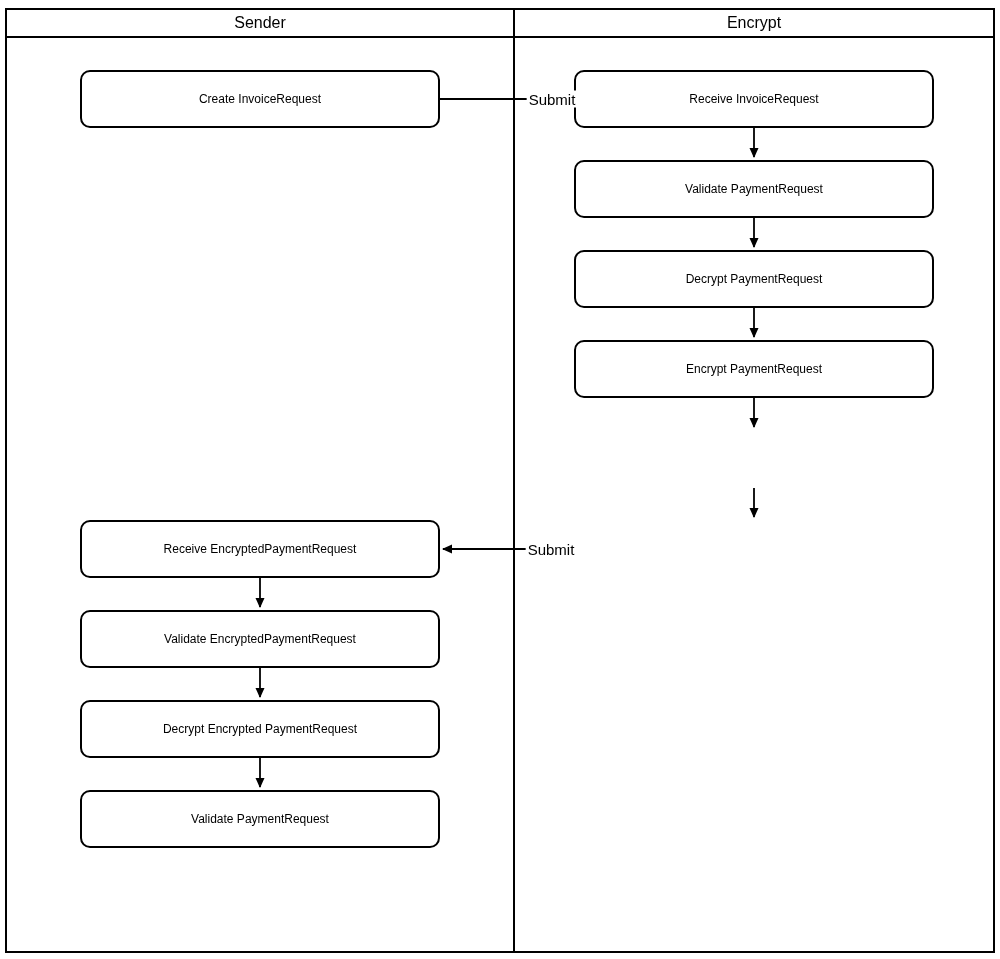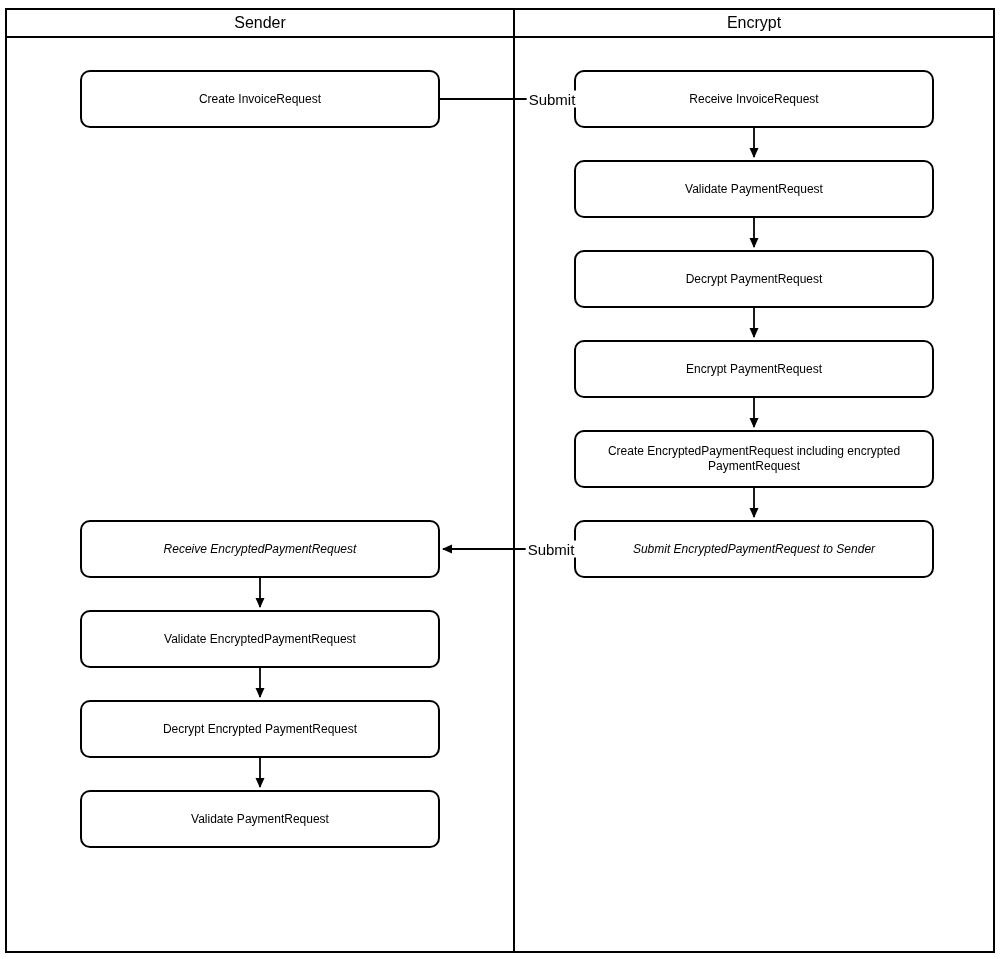--- a/index.html
+++ b/index.html
@@ -59,21 +59,21 @@
     z-index: 2;
   }
   .col-sender { left: 80px; }
   .col-receiver { left: 574px; }
 
   .r0 { top: 70px; }
   .r1 { top: 160px; }
   .r2 { top: 250px; }
   .r3 { top: 340px; text-align: center; }
   .r4 { top: 430px; }
-  .r5 { top: 520px; font-style: italic; }
+  .r5 { top: 520px; }
   .r6 { top: 610px; }
   .r7 { top: 700px; }
   .r8 { top: 790px; }
 
   
   svg.arrows {
     position: absolute;
     left: 0; top: 0;
     width: 1000px; height: 959px;
     pointer-events: none;
@@ -127,26 +127,20 @@
   </div>
   <div class="flow-box col-receiver r1">
     <span>Validate PaymentRequest</span>
   </div>
   <div class="flow-box col-receiver r2">
     <span>Decrypt PaymentRequest</span>
   </div>
   <div class="flow-box col-receiver r3">
     <span>Encrypt PaymentRequest</span>
   </div>
-  <div class="flow-box col-receiver r4">
-    <span>Create EncryptedPaymentRequest including encrypted PaymentRequest</span>
-  </div>
-  <div class="flow-box col-receiver r5">
-    <span>Submit EncryptedPaymentRequest to Sender</span>
-  </div>
 
   <svg class="arrows" viewBox="0 0 1000 959" xmlns="http://www.w3.org/2000/svg">
     <defs>
       <marker id="arrowhead" markerWidth="11" markerHeight="10" refX="9" refY="4.5" orient="auto" markerUnits="userSpaceOnUse">
         <path d="M0,0 L10,4.5 L0,9 Z" fill="#000"></path>
       </marker>
     </defs>
 
     <line x1="440" y1="99" x2="572" y2="99" stroke="#000" stroke-width="1.8" marker-end="url(#arrowhead)"></line>
 

